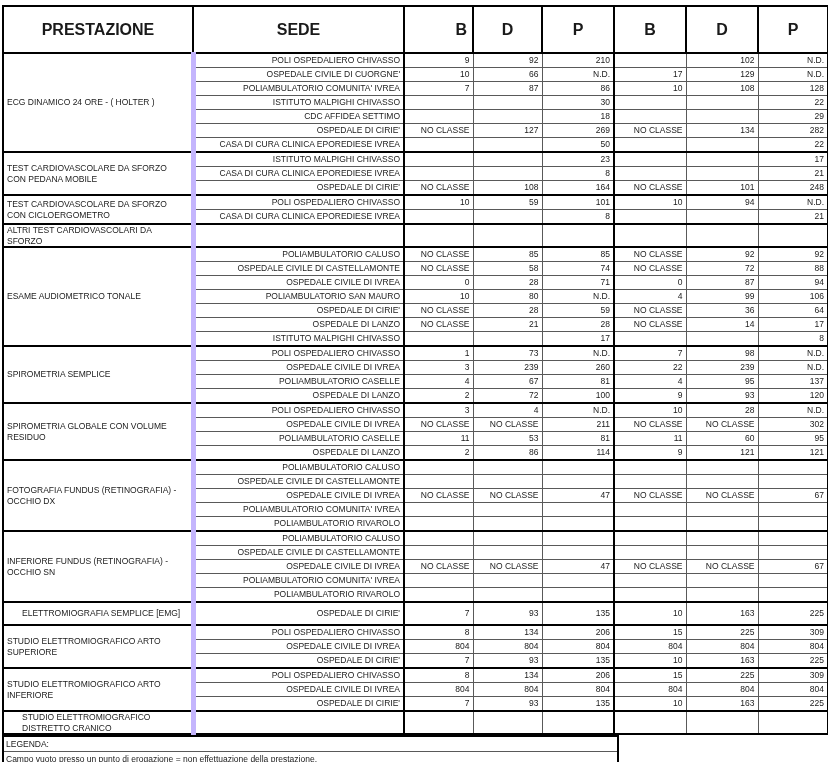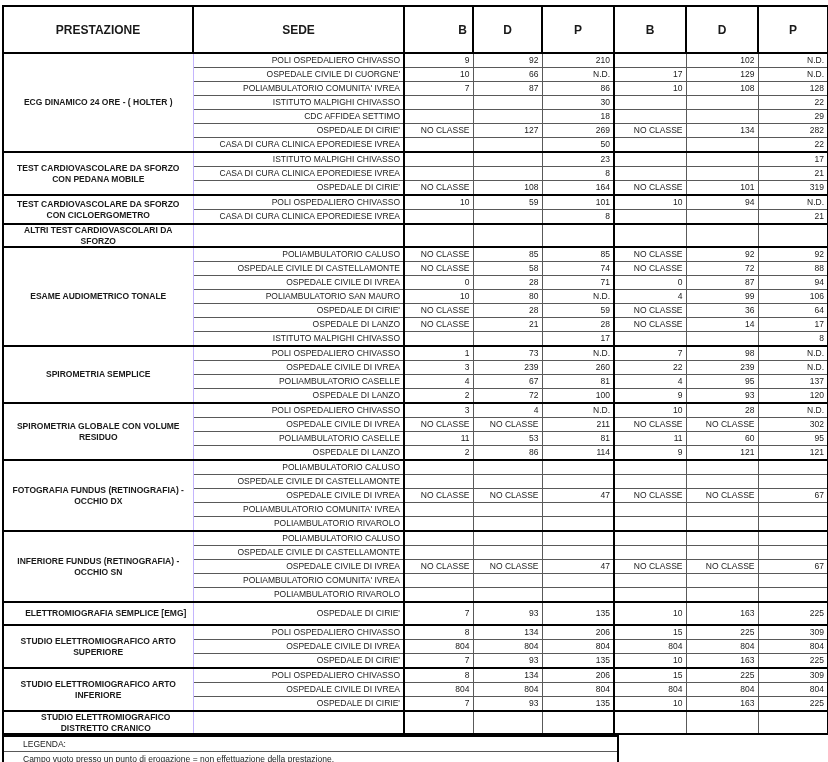--- a/index.html
+++ b/index.html
@@ -5,43 +5,42 @@
   html,body{margin:0;padding:0;background:#fff;}
   body{
     width:828px;height:762px;overflow:hidden;
     font-family:"Liberation Sans",sans-serif;color:#1a1a1a;
   }
   .page{position:relative;padding:5px 0 0 2px;}
   table{border-collapse:collapse;table-layout:fixed;background:#fff;}
   .grid{width:823px;border:2px solid #000;}
   .grid th{
     border:2px solid #000;
-    font-size:12px;font-weight:bold;text-align:center;vertical-align:middle;
+    font-size:16px;font-weight:bold;text-align:center;vertical-align:middle;
     height:45px;padding:0 15px;overflow:hidden;
   }
   .grid th.h-right{text-align:right;padding-right:5px;}
   .grid td{
     border:1px solid #595959;
     font-size:8.5px;line-height:11px;height:13px;
     padding:0 3px;overflow:hidden;white-space:nowrap;vertical-align:middle;
   }
   .grid td.pres{
-    white-space:normal;line-height:10.5px;text-align:center;vertical-align:middle;
-    border-right:1px solid #c4b5fd;
-    font-weight:bold;
+    white-space:normal;line-height:10.5px;text-align:left;vertical-align:middle;
+    border-right:5px solid #c4b5fd;
   }
   .grid td.sede{text-align:right;}
   .grid td.val{text-align:right;}
   .grid td.thick-left{border-left:2px solid #000;}
   .grid tr.sec-start td{border-top:2px solid #000;}
   .grid tr.tall td{height:21px;padding-left:18px;}
   .legend{width:617px;border:2px solid #000;}
   .legend td{
     border:1px solid #595959;font-size:8.5px;line-height:11px;height:12px;
-    padding:1px 19px;white-space:nowrap;overflow:hidden;text-align:left;
+    padding:1px 2px;white-space:nowrap;overflow:hidden;text-align:left;
   }
 </style>
 </head>
 <body>
 
 <div class="page">
 
   <table class="grid">
     <colgroup>
       <col style="width:190px">
@@ -149,21 +148,21 @@
           <td class="val"></td>
           <td class="val">21</td>
         </tr>
         <tr>
           <td class="sede">OSPEDALE DI CIRIE'</td>
           <td class="val thick-left">NO CLASSE</td>
           <td class="val">108</td>
           <td class="val">164</td>
           <td class="val thick-left">NO CLASSE</td>
           <td class="val">101</td>
-          <td class="val">319</td>
+          <td class="val">248</td>
         </tr>
         <tr class="sec-start">
           <td class="pres" rowspan="2">TEST CARDIOVASCOLARE DA SFORZO CON CICLOERGOMETRO</td>
           <td class="sede">POLI OSPEDALIERO CHIVASSO</td>
           <td class="val thick-left">10</td>
           <td class="val">59</td>
           <td class="val">101</td>
           <td class="val thick-left">10</td>
           <td class="val">94</td>
           <td class="val">N.D.</td>

